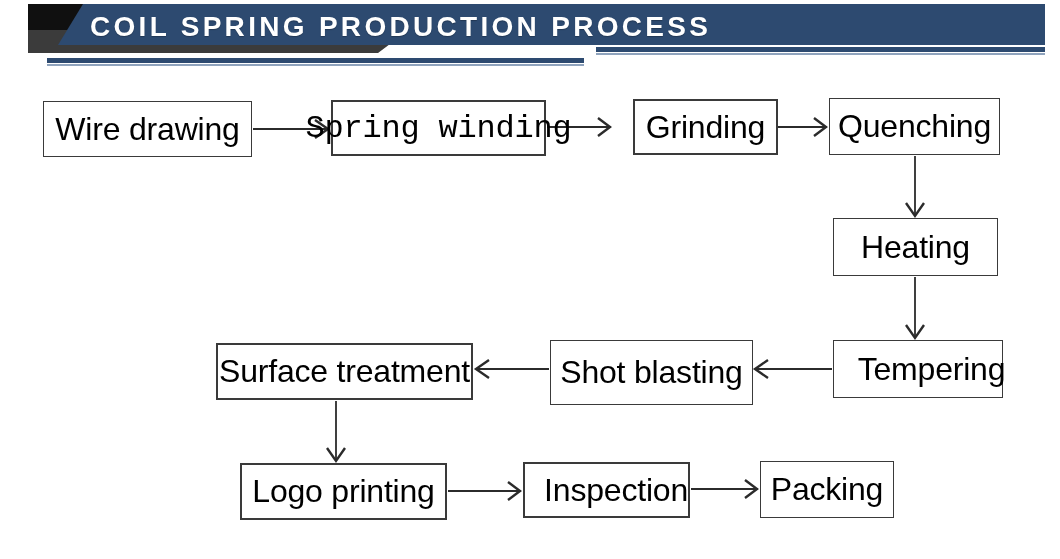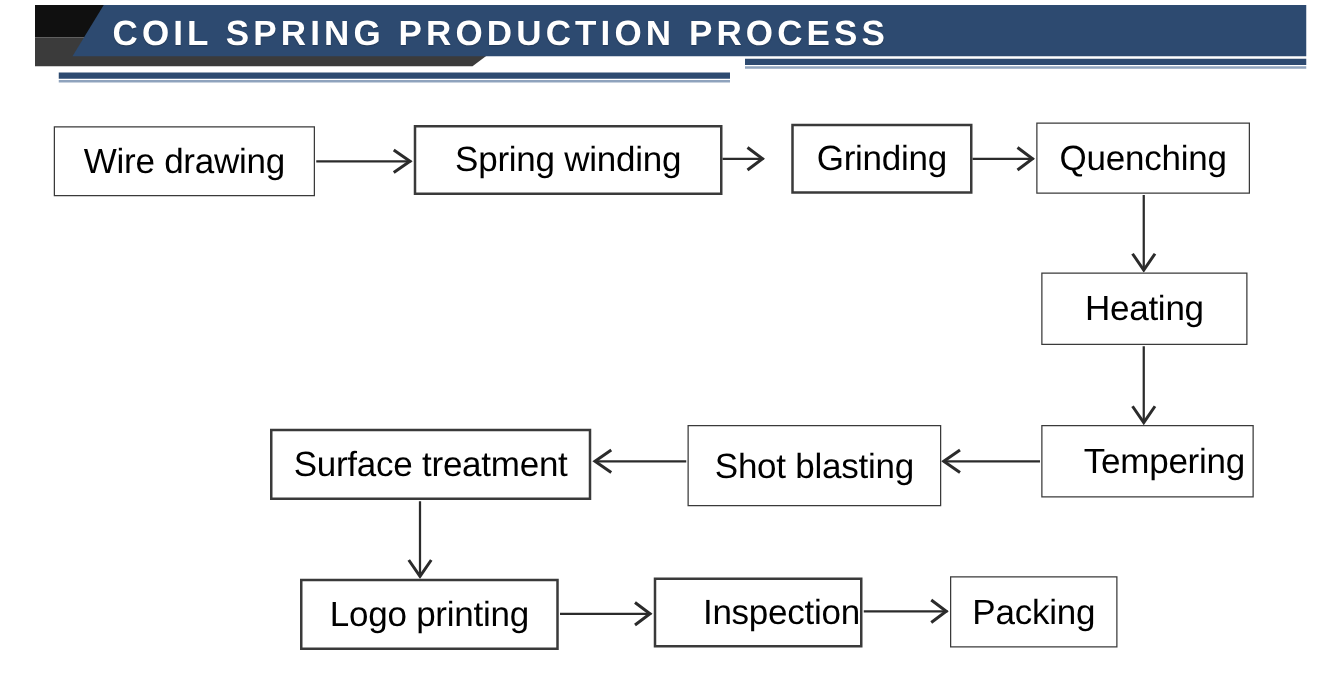--- a/index.html
+++ b/index.html
@@ -61,21 +61,21 @@
   .node {
     position: absolute;
     box-sizing: border-box;
     background: #ffffff;
     border: 1.6px solid #3a3a3a;
     display: flex;
     align-items: center;
     justify-content: center;
     color: #000000;
     font-family: "Liberation Sans", sans-serif;
-    font-size: 28px;
+    font-size: 32px;
     font-weight: 400;
     white-space: nowrap;
     letter-spacing: -0.2px;
   }
   .node.thick {
     border-width: 2.2px;
   }
   .node.thin {
     border-width: 1.3px;
   }
@@ -156,21 +156,21 @@
         <line x1="691" y1="489" x2="758" y2="489"></line>
         <polyline points="745,480 757,489 745,498" stroke-width="2.4" stroke-linejoin="miter"></polyline>
       </g>
 
     </g>
   </svg>
 
   <div class="node thin" style="left: 43px; top: 101px; width: 209px; height: 56px;">
       <span>Wire drawing</span>
     </div>
-  <div class="node thick" style="left: 331px; top: 100px; width: 247px; height: 56px;">
+  <div class="node thick" style="left: 331px; top: 100px; width: 215px; height: 56px; font-family: Liberation Mono, monospace;">
       <span>Spring winding</span>
     </div>
   <div class="node thick" style="left: 613px; top: 99px; width: 145px; height: 56px; margin-left: 20px;">
       <span>Grinding</span>
     </div>
   <div class="node thin" style="left: 829px; top: 98px; width: 171px; height: 57px;">
       <span>Quenching</span>
     </div>
   <div class="node thin" style="left: 833px; top: 218px; width: 165px; height: 58px;">
       <span>Heating</span>

